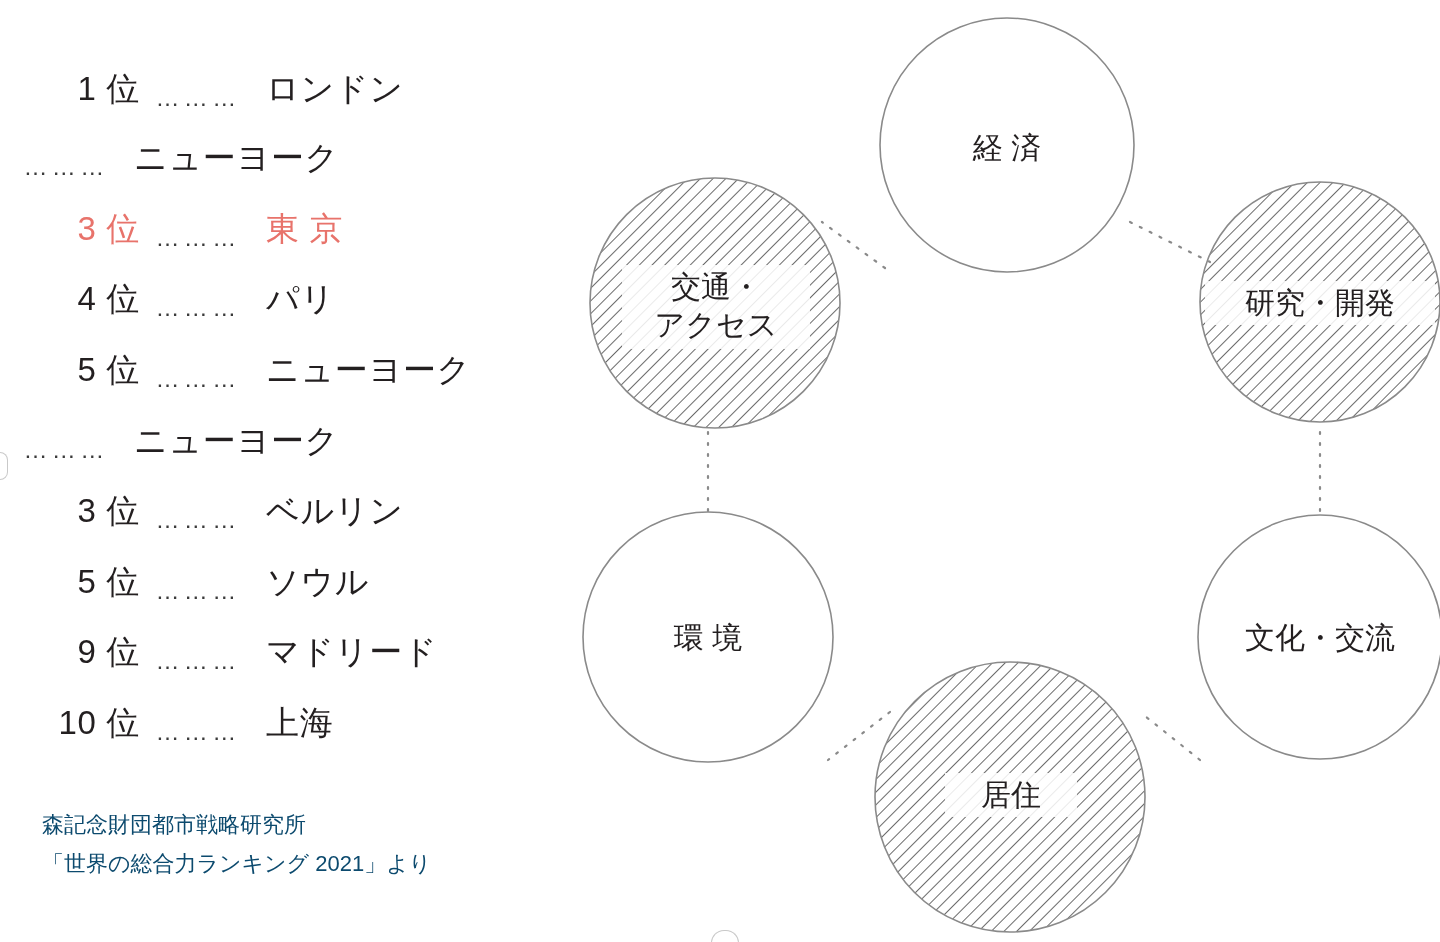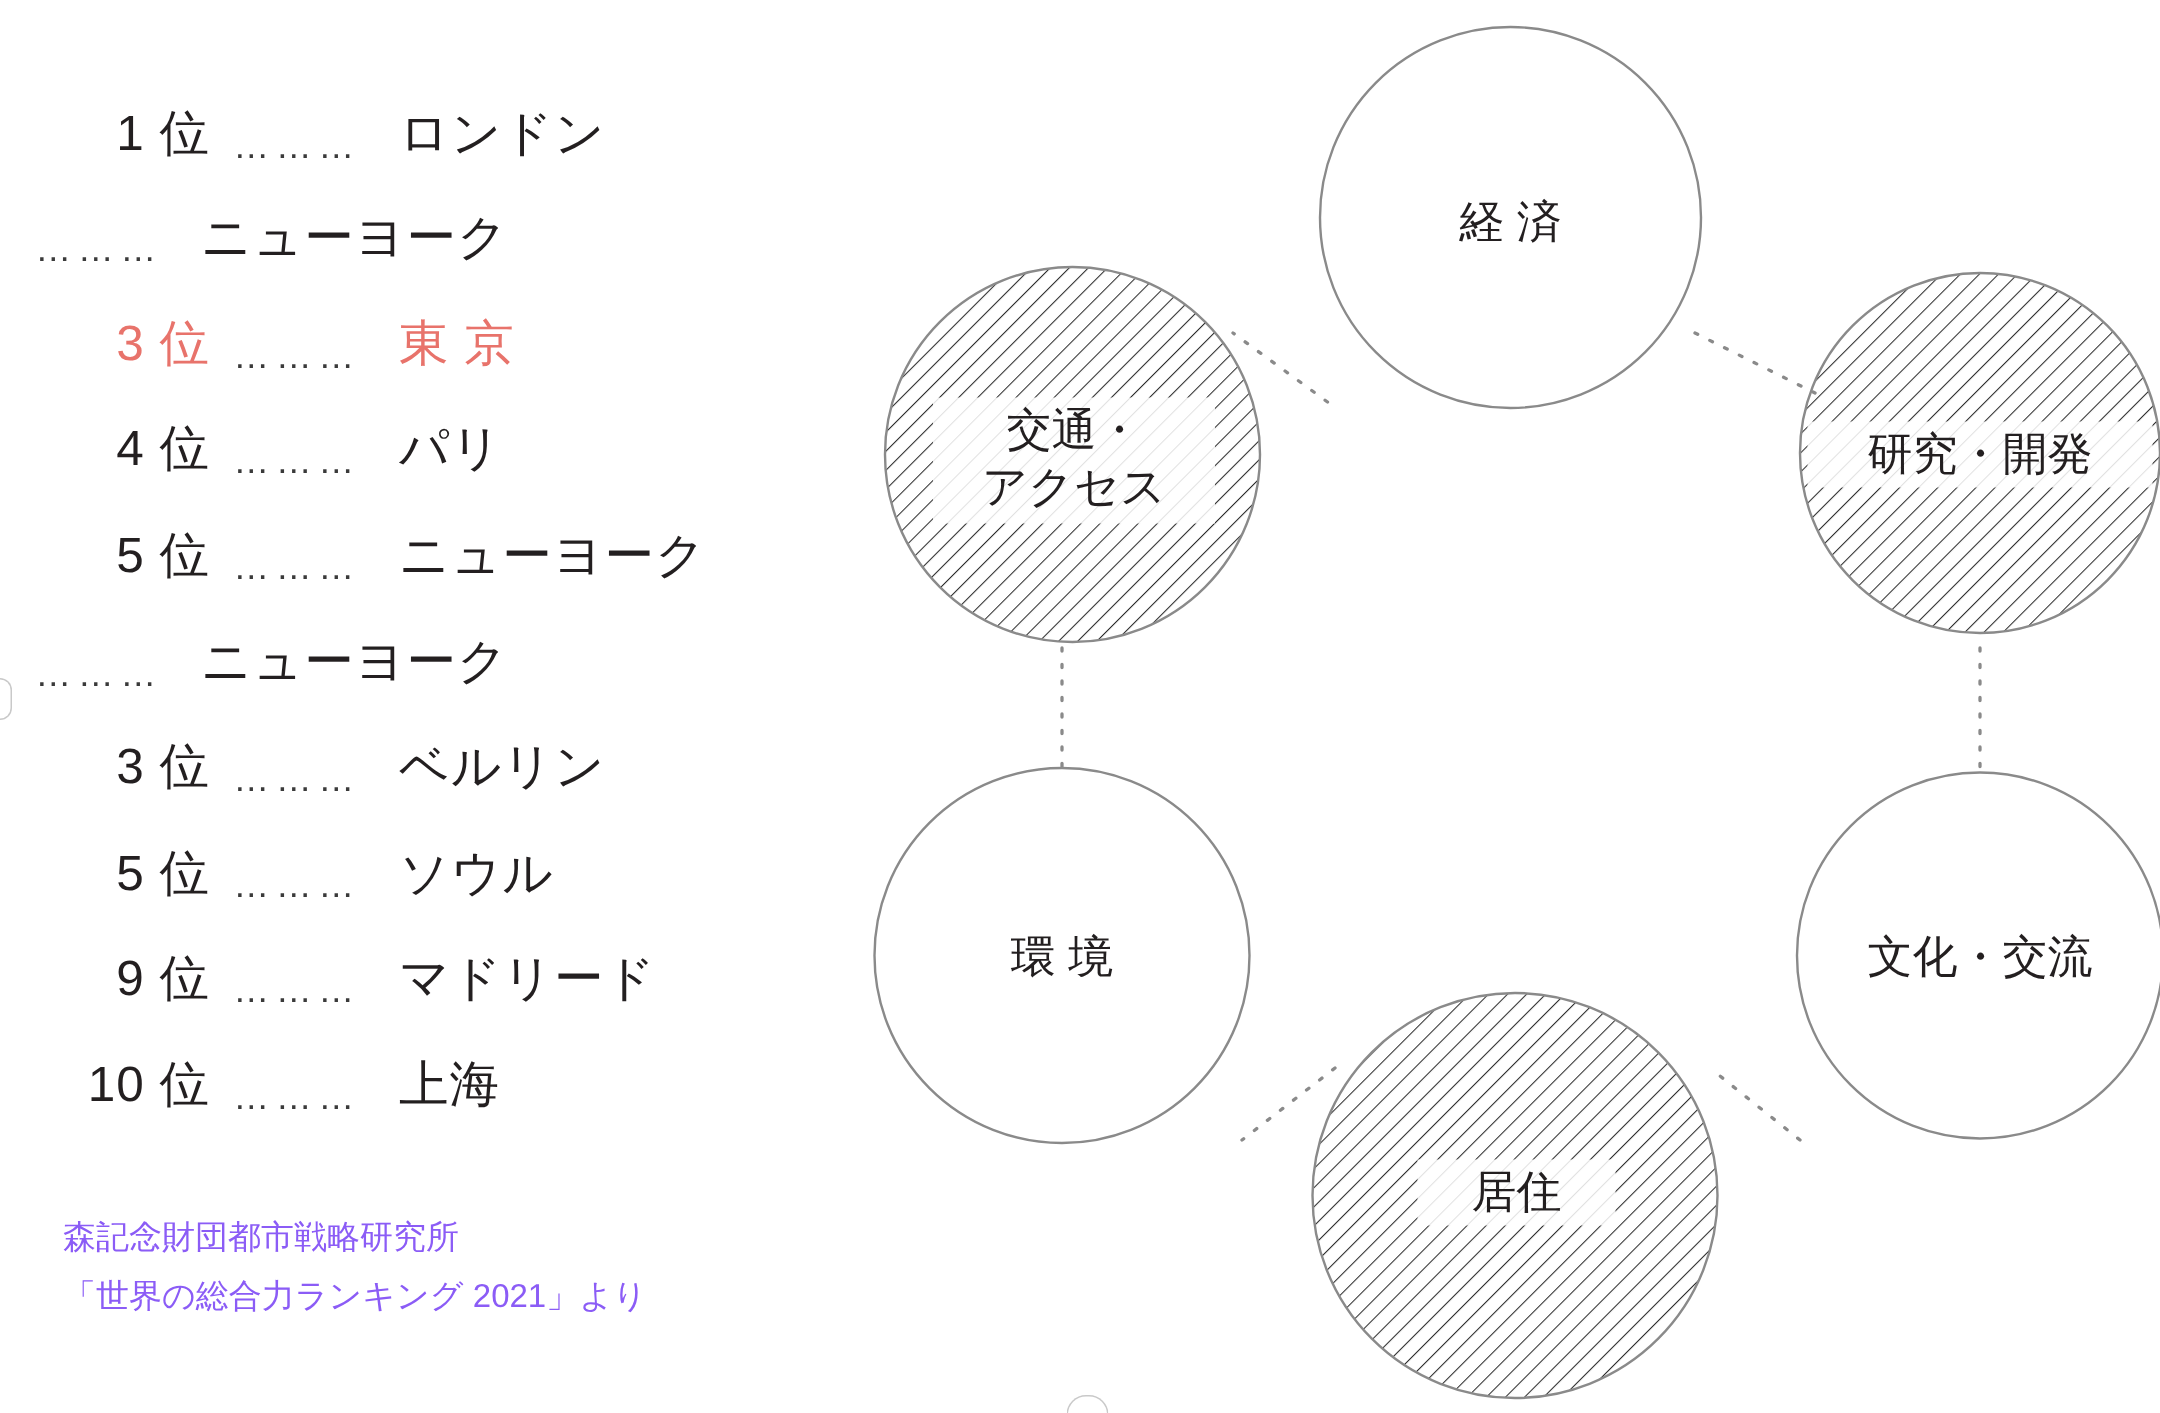--- a/index.html
+++ b/index.html
@@ -62,21 +62,21 @@
   }
 
   
   #source-note {
     position: absolute;
     left: 42px;
     top: 806px;
     width: 480px;
     font-size: 22px;
     line-height: 1.75;
-    color: #8b5cf6;
+    color: #0c4a6e;
   }
   #source-note div { white-space: nowrap; }
 
   
   #diagram {
     position: absolute;
     left: 560px;
     top: 0;
     width: 880px;
     height: 756px;

